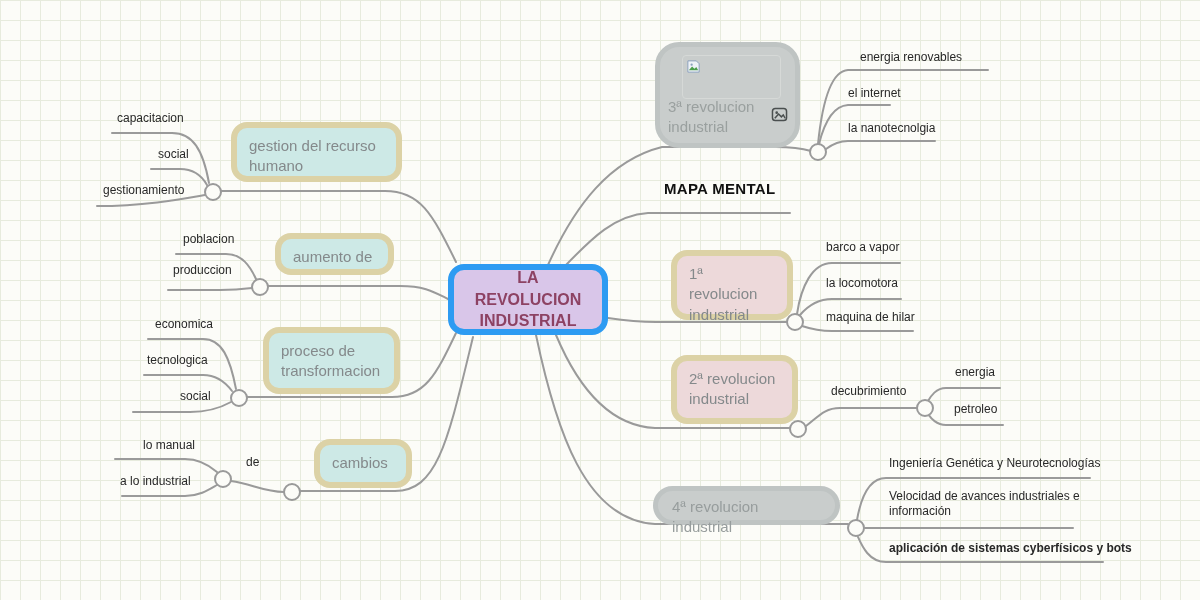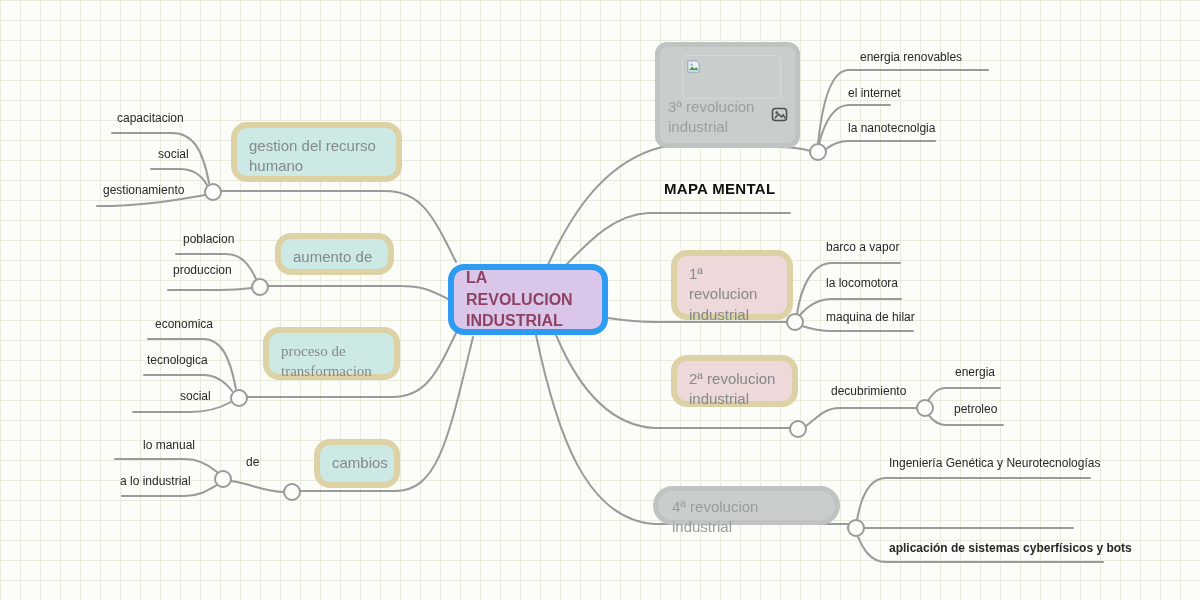--- a/index.html
+++ b/index.html
@@ -26,21 +26,21 @@
     font-size:15px;line-height:1.35;
     color:#84898b;
     cursor:default;
   }
   .teal{background:#cde9e6;border:6px solid #dcd2a6;}
   .pink{background:#edd9da;border:6px solid #dcd2a6;margin-left:16px;}
   .grayn{background:#c9cdcc;border:5px solid #bfc4c3;color:#9aa09f;}
   .central{
     background:#d9c6e9;border:6px solid #2d9bf2;
     color:#8d4263;font-weight:bold;font-size:16px;
-    text-align:left;display:flex;align-items:center;justify-content:center;
+    text-align:center;display:flex;align-items:center;justify-content:center;
   }
   .pill{border-radius:22px;}
 
   .label{
     position:absolute;z-index:2;
     font-size:12px;color:#282828;line-height:1.25;
     white-space:nowrap;
   }
   .label.wrap{white-space:normal;}
   .maptitle{
@@ -119,49 +119,49 @@
   <div class="node central" style="left:448px;top:264px;width:160px;height:71px;">
     <span>LA REVOLUCION INDUSTRIAL</span>
   </div>
 
   <div class="node teal" style="left:231px;top:122px;width:171px;height:60px;">
     <span>gestion del recurso humano</span>
   </div>
   <div class="node teal" style="left:275px;top:233px;width:119px;height:42px;">
     <span>aumento  de</span>
   </div>
-  <div class="node teal" style="left:263px;top:327px;width:137px;height:53px;font-family:Liberation Serif, serif;">
+  <div class="node teal" style="left:263px;top:327px;width:137px;height:67px;">
     <span>proceso de transformacion</span>
   </div>
-  <div class="node teal" style="left:314px;top:439px;width:86px;height:49px;">
+  <div class="node teal" style="left:314px;top:439px;width:98px;height:49px;">
     <span>cambios</span>
   </div>
 
-  <div class="node grayn" style="left:655px;top:42px;width:145px;height:106px;border-radius:12px;">
+  <div class="node grayn" style="left:655px;top:42px;width:145px;height:106px;border-radius:24px;">
     <div class="imgph">
       <svg width="15" height="15" viewBox="0 0 16 16">
         <path d="M2 2 h9 l3 3 v9 h-12 z" fill="#eef2f7" stroke="#8aa0bc" stroke-width="1"></path>
         <path d="M3 12 l3.5-4 2.5 2.5 2-2 2 3.5 z" fill="#4c9e4c"></path>
         <circle cx="6" cy="6" r="1.2" fill="#8aa0bc"></circle>
       </svg>
     </div>
     <div class="n3label" style="font-size:15px;">3ª revolucion industrial</div>
     <div class="n3badge">
       <svg width="17" height="15" viewBox="0 0 18 16">
         <rect x="1.5" y="1.5" width="15" height="13" rx="3" fill="none" stroke="#4a4f4f" stroke-width="1.6"></rect>
         <circle cx="6" cy="6" r="1.4" fill="#4a4f4f"></circle>
         <path d="M4 12 l4-4.5 3 3 2-2 2 3.5" fill="none" stroke="#4a4f4f" stroke-width="1.6"></path>
       </svg>
     </div>
   </div>
 
   <div class="node pink" style="left:655px;top:250px;width:122px;height:70px;">
     <span>1ª revolucion industrial</span>
   </div>
-  <div class="node pink" style="left:655px;top:355px;width:127px;height:52px;">
+  <div class="node pink" style="left:655px;top:355px;width:127px;height:69px;">
     <span>2ª revolucion industrial</span>
   </div>
   <div class="node grayn pill" style="left:653px;top:486px;width:187px;height:39px;padding:6px 14px;color:#979d9d;">
     <span>4ª revolucion industrial</span>
   </div>
 
   <div class="maptitle" style="left:664px;top:180px;">MAPA MENTAL</div>
 
   <div class="label" style="left:117px;top:111px;">capacitacion</div>
   <div class="label" style="left:158px;top:147px;">social</div>
@@ -178,15 +178,16 @@
   <div class="label" style="left:860px;top:50px;">energia renovables</div>
   <div class="label" style="left:848px;top:86px;">el internet</div>
   <div class="label" style="left:848px;top:121px;">la nanotecnolgia</div>
   <div class="label" style="left:826px;top:240px;">barco a vapor</div>
   <div class="label" style="left:826px;top:276px;">la locomotora</div>
   <div class="label" style="left:826px;top:310px;">maquina de hilar</div>
   <div class="label" style="left:831px;top:384px;">decubrimiento</div>
   <div class="label" style="left:955px;top:365px;">energia</div>
   <div class="label" style="left:954px;top:402px;">petroleo</div>
   <div class="label" style="left:889px;top:456px;">Ingeniería Genética y Neurotecnologías</div>
+  <div class="label wrap" style="left:889px;top:489px;width:205px;">Velocidad de avances industriales e información</div>
   <div class="label" style="left:889px;top:541px;font-weight:bold;">aplicación de sistemas cyberfísicos y bots</div>
 
 </div>
 
 </body></html>

